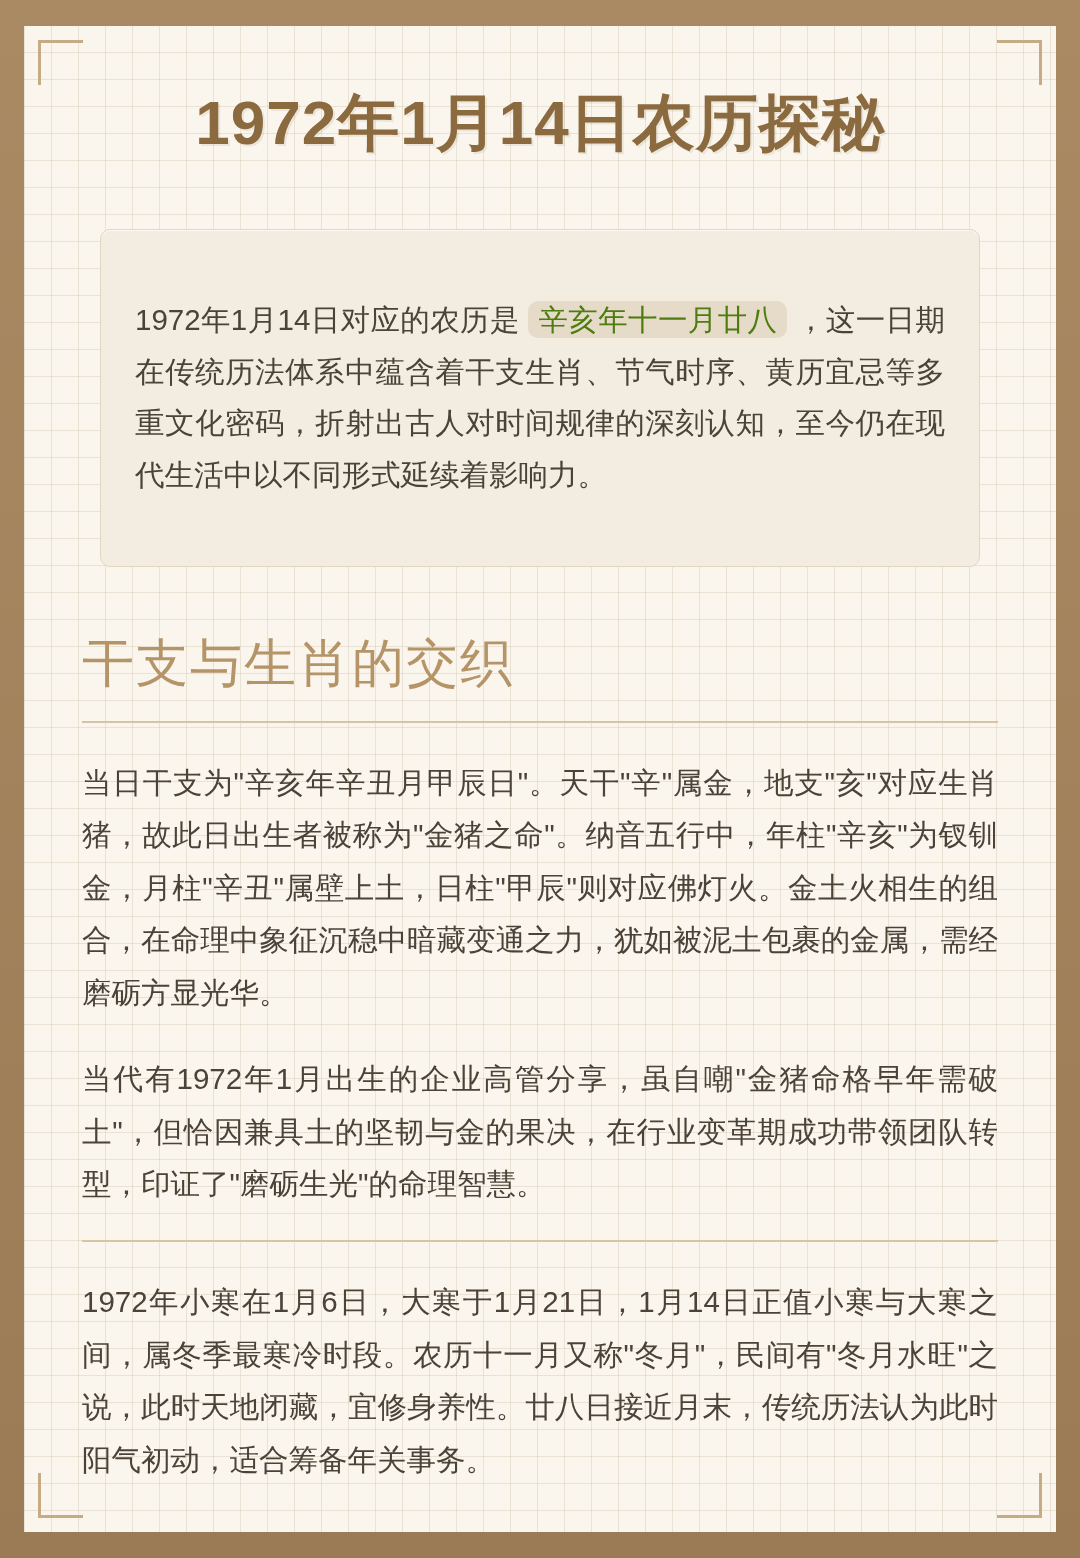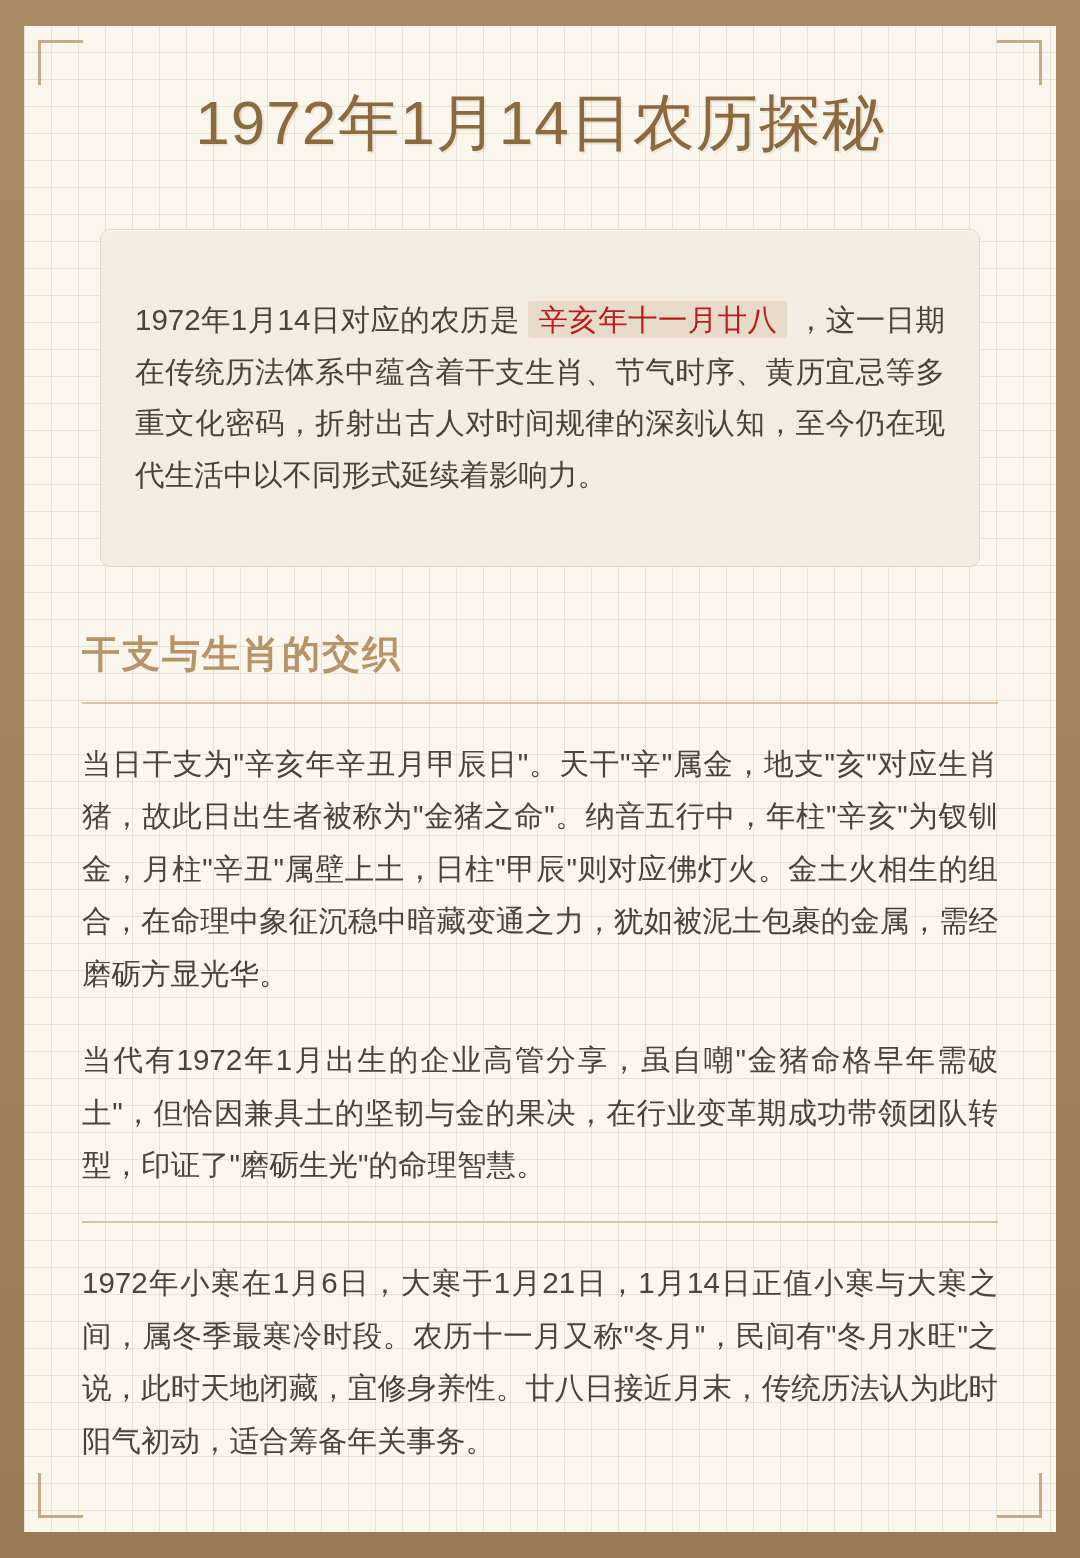--- a/index.html
+++ b/index.html
@@ -48,21 +48,21 @@
 
   .content {
     position: relative;
     padding: 44px 58px 0 58px;
   }
 
   .title {
     text-align: center;
     font-size: 62px;
     line-height: 1.12;
-    font-weight: normal;
+    font-weight: bold;
     color: #8a6a3e;
     letter-spacing: 1px;
     margin: 18px 0 12px 0;
     text-shadow: 2px 2px 0 rgba(138,106,62,0.12);
   }
 
   .lead-box {
     margin: 72px 18px 0 18px;
     background: #f3ece0;
     border: 1px solid #e2d6c2;
@@ -72,28 +72,28 @@
   }
   .lead-text {
     font-size: 29.5px;
     line-height: 1.75;
     color: #4b4238;
     text-align: justify;
   }
   .highlight {
     background: #e6dbc8;
     padding: 2px 10px;
-    border-radius: 3px;
-    color: #b91c1c;
+    border-radius: 10px;
+    color: #4d7c0f;
   }
 
   .section-title {
     margin: 62px 0 0 0;
-    font-size: 38px;
-    font-weight: bold;
+    font-size: 52px;
+    font-weight: normal;
     color: #b59468;
     letter-spacing: 2px;
   }
   .rule {
     margin-top: 22px;
     height: 2px;
     background: #d8c4a4;
   }
 
   .para {

